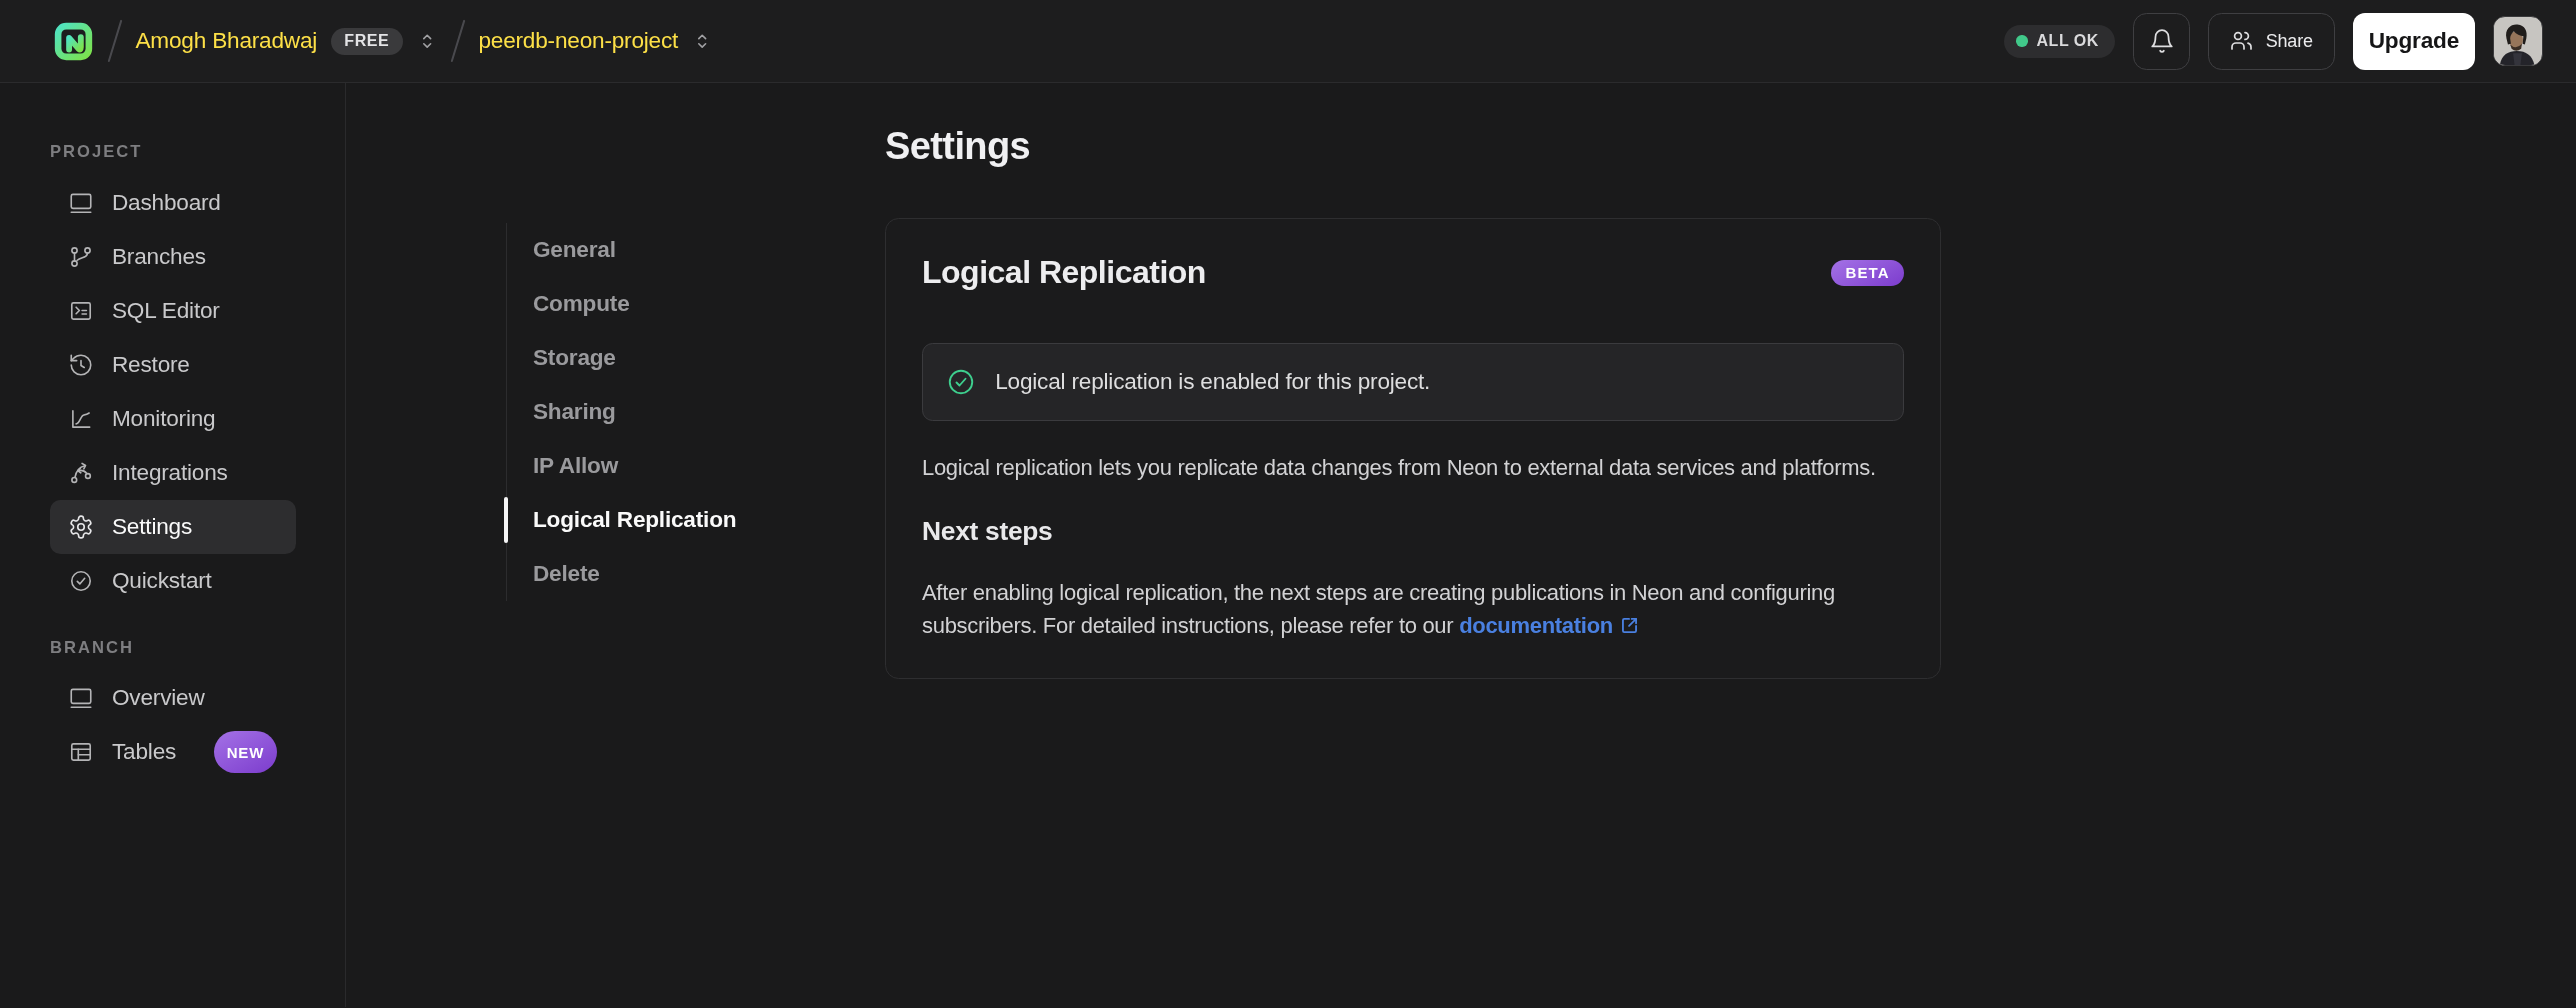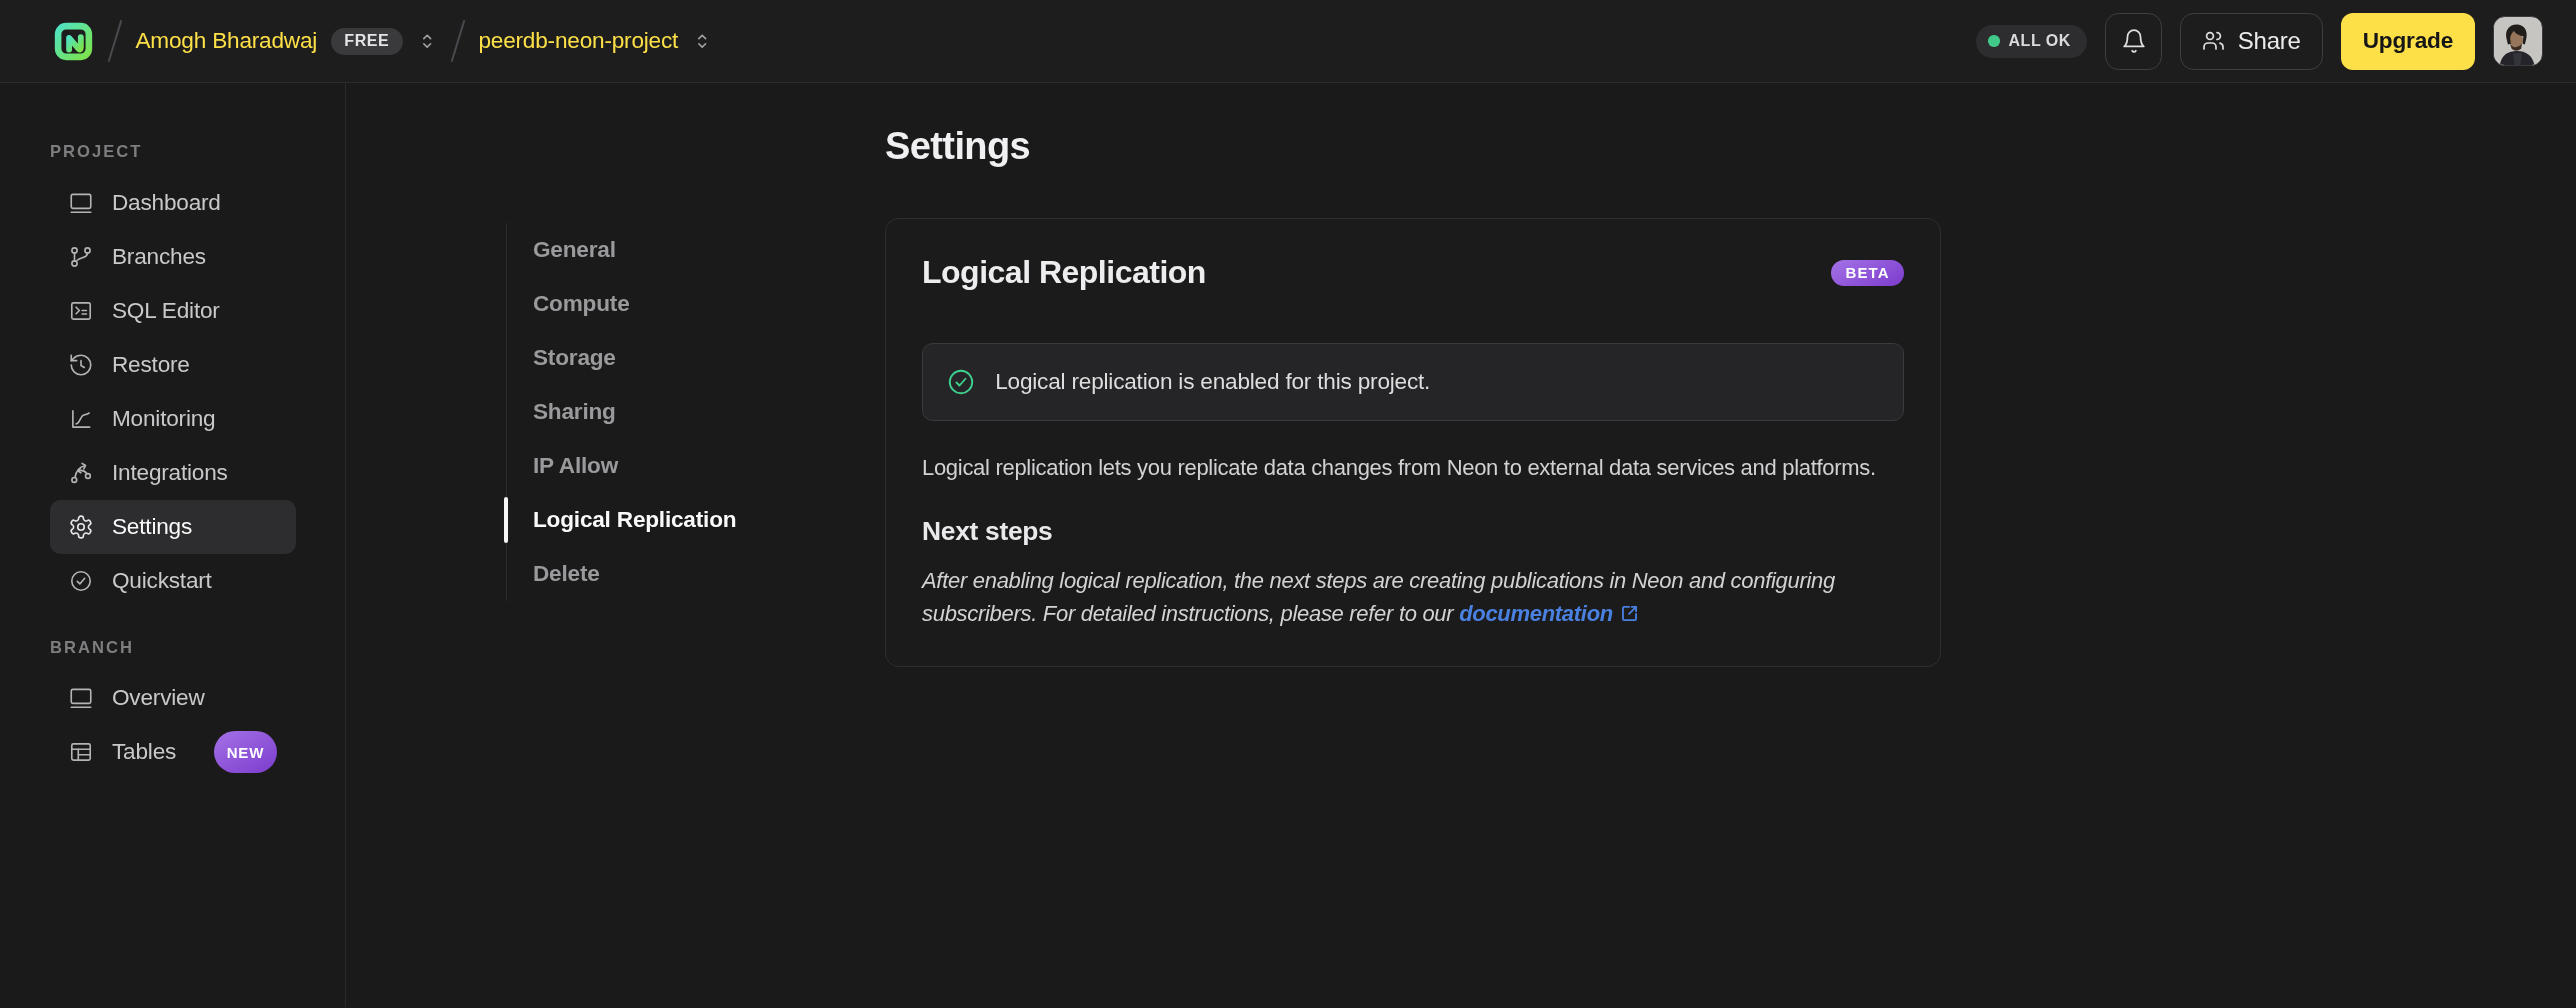--- a/index.html
+++ b/index.html
@@ -40,26 +40,26 @@
   .status-dot { width:11.3px; height:11.3px; border-radius:50%; background:#41c98a; }
   .status-label { font-size:16px; font-weight:700; color:#dadadc; letter-spacing:0.5px; }
   .icon-btn {
     width:57px; height:57px; border-radius:13.6px; border:1.5px solid #3f3f42;
     background:transparent; display:flex; align-items:center; justify-content:center;
     cursor:pointer;
   }
   .share-btn {
     height:57px; padding:0 21px; border-radius:13.6px; border:1.5px solid #3f3f42;
     background:transparent; display:flex; align-items:center; gap:11.3px;
-    color:#ebebed; font-size:24px; font-weight:500; cursor:pointer; font-family:inherit;
+    color:#ebebed; font-size:18px; font-weight:500; cursor:pointer; font-family:inherit;
     letter-spacing:-0.2px;
   }
   .upgrade-btn {
-    height:57px; padding:0 22px; border-radius:12px; border:none;
-    background:#fde047; color:#161617; font-size:22.6px; font-weight:600;
+    height:57px; padding:0 16px; border-radius:12px; border:none;
+    background:#ffffff; color:#161617; font-size:22.6px; font-weight:600;
     cursor:pointer; font-family:inherit; letter-spacing:-0.2px;
   }
   .avatar {
     width:50px; height:50px; border-radius:12px; overflow:hidden;
     border:1.5px solid #3a3a3c; cursor:pointer; background:#c9c7c3; padding:0;
   }
 
   
   .shell { display:flex; height:924px; }
 
@@ -123,21 +123,21 @@
   .alert {
     margin-top:52px; border:1.5px solid #3b3b3e; border-radius:10.6px; background:#252527;
     padding:0 22.6px; height:78px; display:flex; align-items:center; gap:19.6px;
   }
   .alert-text { font-size:22.6px; color:#dededf; letter-spacing:-0.2px; }
   .para {
     margin-top:30px; font-size:22px; line-height:33px; color:#d2d2d4;
     max-width:988px; letter-spacing:-0.3px;
   }
   .next-heading { margin-top:32px; font-size:26.4px; font-weight:600; color:#e9e9eb; letter-spacing:-0.3px; }
-  .steps { margin-top:17px;font-style:italic; }
+  .steps { margin-top:29px; }
   .doc-link {
     color:#4a80e0; font-weight:600; text-decoration:none; cursor:pointer;
     display:inline-flex; align-items:center; gap:6px; vertical-align:bottom;
   }
 </style>
 </head>
 <body>
 
 <header class="topbar">
   <div class="tb-left">

